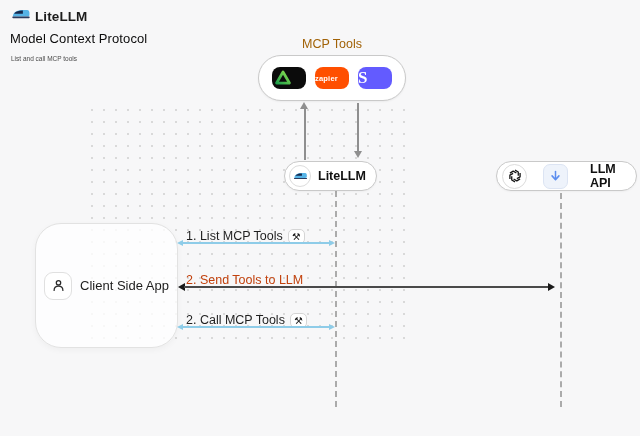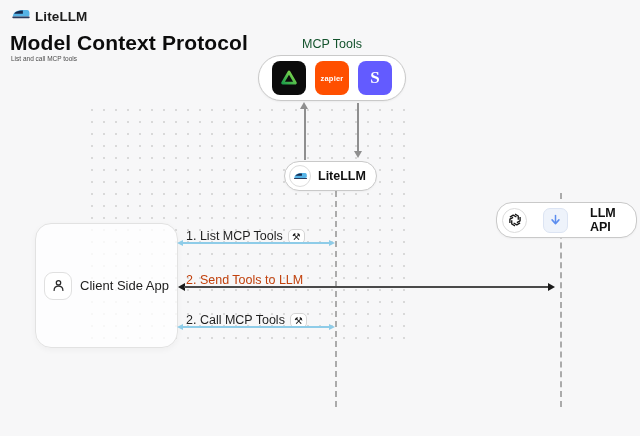--- a/index.html
+++ b/index.html
@@ -16,34 +16,34 @@
   
   .dot-grid {
     left: 86px; top: 104px; width: 322px; height: 242px;
     background-image: radial-gradient(#D9D9D9 1px, transparent 1.1px);
     background-size: 12px 12px;
   }
 
   
   .brand-row { left: 11px; top: 7px; display: flex; align-items: center; gap: 4px; }
   .brand-text { font-size: 13.5px; font-weight: 700; color: #1c1c1c; letter-spacing: .1px; }
-  .page-title { left: 10px; top: 31px; font-size: 21px; font-weight: 700; color: #0c0c0c; letter-spacing: .1px; }
+  .page-title { left: 10px; top: 31px; font-size: 13px; font-weight: 400; color: #0c0c0c; letter-spacing: .1px; }
   .page-subtitle { left: 11px; top: 55px; font-size: 6.5px; color: #4a4a4a; }
 
   
   .mcp-label { left: 258px; top: 37px; width: 148px; text-align: center;
-    font-size: 12.5px; font-weight: 500; color: #14532d; }
+    font-size: 12.5px; font-weight: 500; color: #a16207; }
   .mcp-box {
     left: 258px; top: 55px; width: 148px; height: 46px;
     background: #fff; border: 1.3px solid #C9C9C9; border-radius: 23px;
     display: flex; align-items: center; justify-content: center; gap: 9px;
     box-shadow: 0 1px 2px rgba(0,0,0,.05);
   }
-  .tile { width: 34px; height: 34px; border-radius: 8px;
-    display: flex; align-items: center; justify-content: center; }
+  .tile { width: 34px; height: 22px; border-radius: 8px;
+    display: flex; align-items: center; }
   .tile-triangle { background: #0B0B0B; }
   .tile-zapier { background: #FF4F00; }
   .tile-zapier span { color: #fff; font-size: 7.5px; font-weight: 700; letter-spacing: .2px; }
   .tile-stripe { background: #635BFF; }
   .tile-stripe span { color: #fff; font-size: 17px; font-weight: 700; font-family: "Liberation Serif", serif; }
 
   
   .vline { width: 1.6px; background: #8F8F8F; }
   .vhead-up { width: 0; height: 0; border-left: 4.5px solid transparent;
     border-right: 4.5px solid transparent; border-bottom: 7px solid #8F8F8F; }
@@ -51,28 +51,28 @@
     border-right: 4.5px solid transparent; border-top: 7px solid #8F8F8F; }
 
   
   .node { background: #fff; border: 1.3px solid #C9C9C9; display: flex; align-items: center;
     box-shadow: 0 1px 2px rgba(0,0,0,.04); }
   .litellm-node { left: 284px; top: 161px; width: 93px; height: 30px; border-radius: 15px; padding-left: 4px; }
   .icon-circle { width: 22px; height: 22px; border-radius: 50%; border: 1px solid #DCDCDC;
     background: #fff; display: flex; align-items: center; justify-content: center; flex: none; }
   .litellm-node .node-label { font-size: 12.5px; font-weight: 700; margin-left: 7px; color: #111; }
 
-  .llmapi-node { left: 496px; top: 161px; width: 141px; height: 36px; border-radius: 16px; padding-left: 5px; gap: 16px; margin-top: 41px; }
+  .llmapi-node { left: 496px; top: 161px; width: 141px; height: 30px; border-radius: 16px; padding-left: 5px; gap: 16px; }
   .icon-circle-lg { width: 25px; height: 25px; border-radius: 50%; border: 1px solid #DCDCDC;
     background: #fff; display: flex; align-items: center; justify-content: center; flex: none; }
   .provider-tile { width: 25px; height: 25px; border-radius: 7px; border: 1px solid #DCE4F3;
     background: #EEF3FB; display: flex; align-items: center; justify-content: center; flex: none; }
   .llmapi-node .node-label { font-size: 12.5px; font-weight: 600; margin-left: 6px; color: #111; }
 
-  .client-node { left: 35px; top: 223px; width: 143px; height: 125px; border-radius: 16px;
+  .client-node { left: 35px; top: 223px; width: 143px; height: 125px; border-radius: 26px;
     background: rgba(255,255,255,.78); border: 1.3px solid #E2E2E2;
     box-shadow: 0 2px 6px rgba(0,0,0,.04);
     display: flex; align-items: center; justify-content: center; gap: 8px; }
   .person-tile { width: 28px; height: 28px; border-radius: 9px; background: #fff;
     border: 1px solid #E0E0E0; display: flex; align-items: center; justify-content: center; flex: none; }
   .client-node .node-label { font-size: 13px; font-weight: 500; color: #1c1c1c; }
 
   
   .lifeline { width: 0; border-left: 2px dashed #ABABAB; }
 

